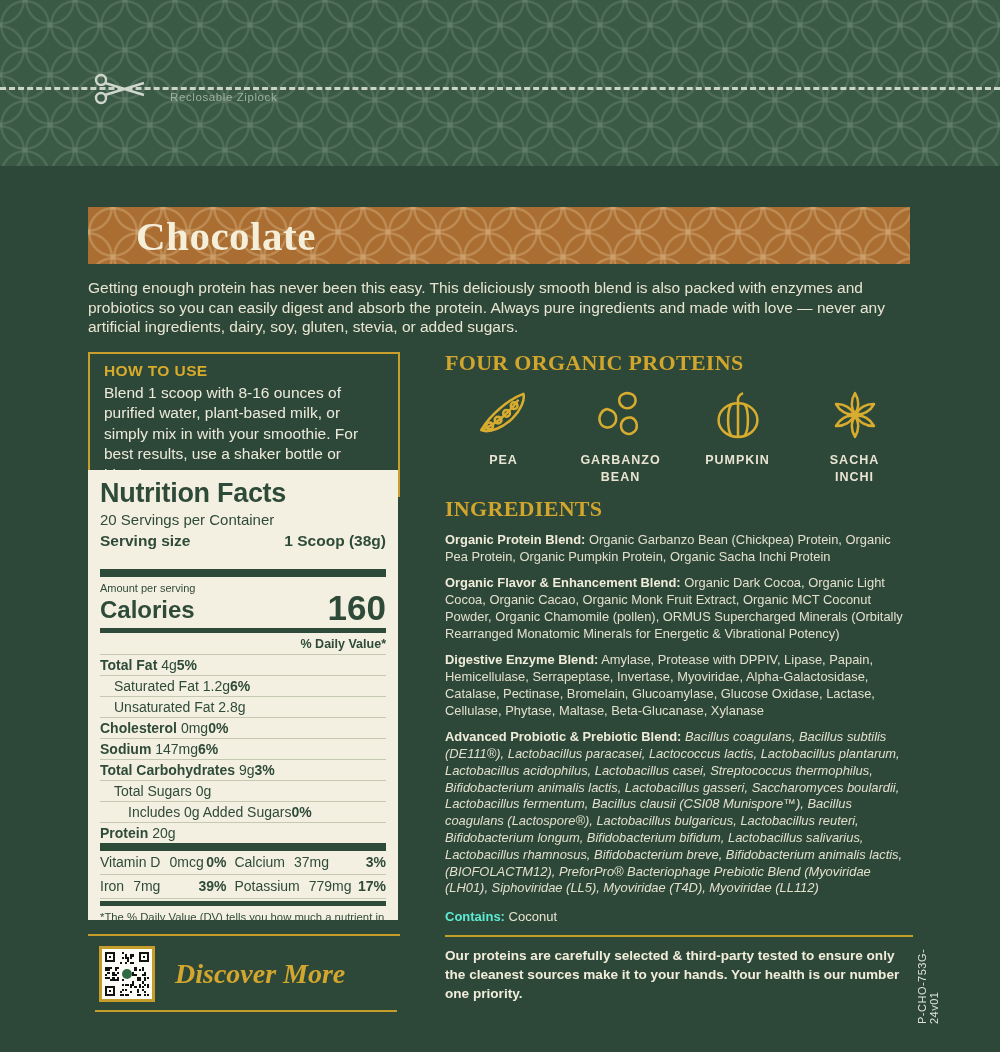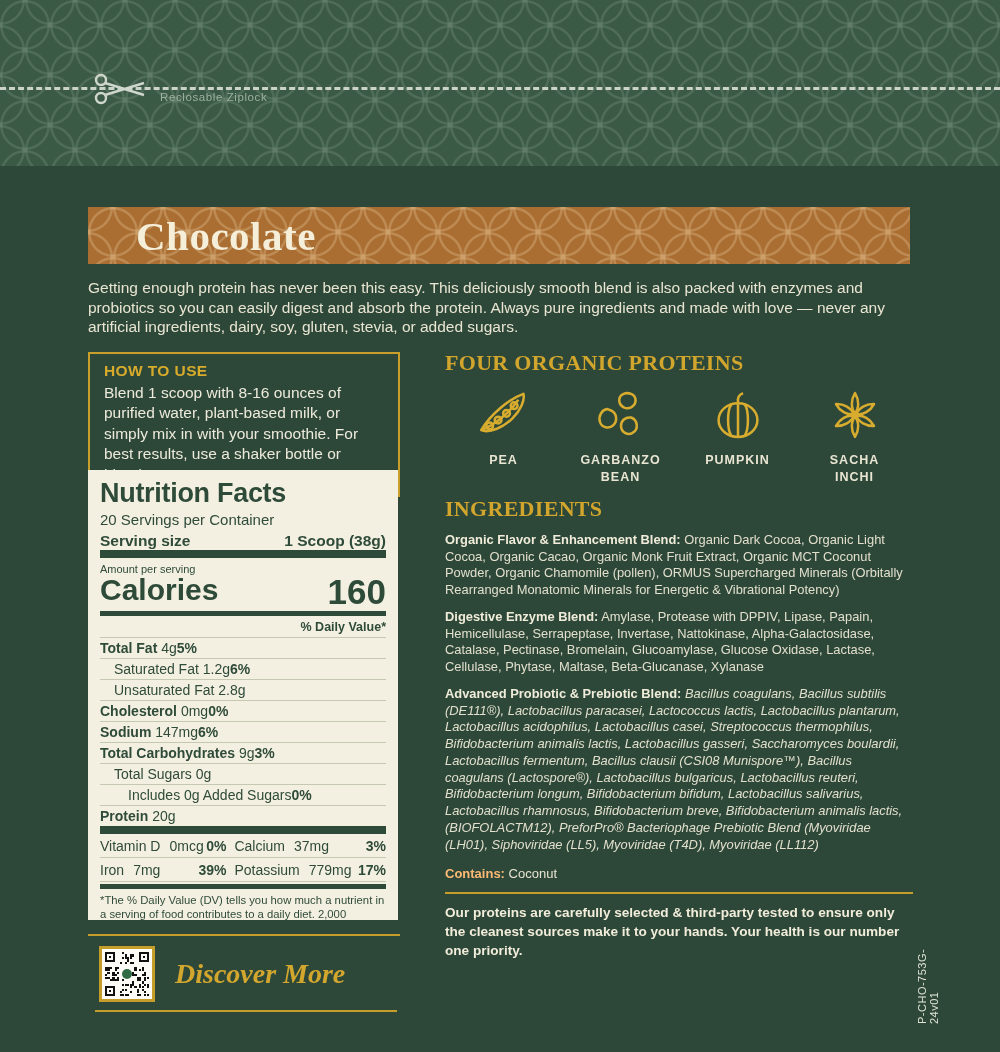--- a/index.html
+++ b/index.html
@@ -14,21 +14,21 @@
     background-color:#3a5a45;
     background-image:
       radial-gradient(circle, rgba(220,235,215,0) 22px, rgba(220,235,215,0.13) 23px, rgba(220,235,215,0.13) 24.5px, rgba(220,235,215,0) 25.5px),
       radial-gradient(circle, rgba(220,235,215,0) 22px, rgba(220,235,215,0.13) 23px, rgba(220,235,215,0.13) 24.5px, rgba(220,235,215,0) 25.5px);
     background-size:50px 50px;
     background-position:0 0, 25px 25px;
   }
   .top-band { position:absolute; top:0; left:0; width:1000px; height:166px; }
   .cutline { position:absolute; top:87px; left:0; width:1000px; border-top:3px dashed #ccd3c8; }
   .scissors { position:absolute; top:72px; left:92px; }
-  .ziplock-label { position:absolute; top:91px; left:160px; font-size:11.5px; letter-spacing:.6px; color:#9db1a1; }
+  .ziplock-label { position:absolute; top:91px; left:170px; font-size:11.5px; letter-spacing:.6px; color:#9db1a1; }
 
   .banner {
     position:absolute; top:207px; left:88px; width:822px; height:57px;
     background-color:#aa6e33;
     background-image:
       radial-gradient(circle, rgba(250,225,180,0) 22px, rgba(250,225,180,0.25) 23px, rgba(250,225,180,0.25) 24.5px, rgba(250,225,180,0) 25.5px),
       radial-gradient(circle, rgba(250,225,180,0) 22px, rgba(250,225,180,0.25) 23px, rgba(250,225,180,0.25) 24.5px, rgba(250,225,180,0) 25.5px);
     background-size:50px 50px; background-position:0 0, 25px 25px;
     display:flex; align-items:center;
   }
@@ -42,26 +42,26 @@
   .howto { position:absolute; top:352px; left:88px; width:312px; border:2px solid #c89f2b; padding:8px 14px 10px; }
   .howto-title { color:#d8ab2b; font-weight:bold; font-size:15.5px; letter-spacing:.4px; margin-bottom:3px; }
   .howto-body { color:#eeeadb; font-size:15.5px; line-height:1.32; }
 
   .nfacts {
     position:absolute; top:470px; left:88px; width:310px; height:450px;
     background:#f4f0e1; color:#2e4a39; padding:8px 12px 10px; overflow:hidden;
   }
   .nf-title { font-size:27px; font-weight:bold; letter-spacing:-.3px; }
   .nf-servings { font-size:15px; margin-top:2px; }
-  .nf-serving-row { display:flex; justify-content:space-between; font-weight:bold; font-size:15.5px; margin-top:4px; padding-bottom:0; }
+  .nf-serving-row { display:flex; justify-content:space-between; font-weight:bold; font-size:15.5px; margin-top:4px; padding-bottom:19px; }
   .bar-thick { height:8px; background:#2e4a39; }
   .bar-med { height:5px; background:#2e4a39; }
   .nf-amount { font-size:11px; margin-top:5px; }
   .nf-cal-row { display:flex; justify-content:space-between; align-items:flex-end; margin-top:-2px; padding-bottom:4px; }
-  .nf-cal-label { font-size:30px; font-weight:bold; }
+  .nf-cal-label { font-size:24px; font-weight:bold; }
   .nf-cal-value { font-size:35px; font-weight:bold; line-height:.9; }
   .nf-dv-header { text-align:right; font-weight:bold; font-size:12.5px; padding:4px 0 3px; border-bottom:1px solid #c5c9b2; }
   .nrow { display:flex; font-size:14px; padding:2px 0; border-bottom:1px solid #c5c9b2; }
   .nrow.last { border-bottom:none; }
   .nrow .b { font-weight:bold; }
   .i1 { padding-left:14px; } .i2 { padding-left:28px; }
   .ndv { font-weight:bold; }
   .vit-grid { display:grid; grid-template-columns:47% 53%; }
   .vcell { display:flex; font-size:14px; padding:3.5px 0; border-bottom:1px solid #c5c9b2; }
   .vcell .vname { } .vcell .vamt { margin-left:9px; } .vcell .vdv { margin-left:auto; font-weight:bold; padding-right:8px; }
@@ -85,21 +85,21 @@
   .sec-title { font-family:"Liberation Serif", serif; font-weight:bold; font-size:22px; color:#d2a52c; letter-spacing:.3px; }
   .protein-grid { display:flex; margin-top:12px; }
   .pcell { width:25%; text-align:center; }
   .pcell svg { display:block; margin:0 auto; }
   .plabel { margin-top:10px; font-size:12.5px; font-weight:bold; letter-spacing:1px; color:#e9e5d2; line-height:1.35; white-space:pre-line; }
   .ing-title { margin-top:10px; }
   .blend { font-size:12.9px; line-height:1.3; color:#e3dfcd; margin-top:10px; }
   .blend b { color:#f0ecd9; }
   .blend .it { font-style:italic; }
   .contains { font-size:13px; margin-top:12px; }
-  .contains b { color:#fdba74;margin-top:41px; }
+  .contains b { color:#5eead4;margin-top:41px; }
   .pkg-note { font-size:13px; margin-top:11px; }
   .r-rule { margin-top:11px; }
   .statement { font-size:13.6px; font-weight:bold; color:#f2edda; line-height:1.4; margin-top:9px; }
   .side-code {
     position:absolute; top:938px; left:916px; height:86px;
     writing-mode:vertical-rl; transform:rotate(180deg);
     font-size:11px; letter-spacing:.5px; color:#dfe3d5;
   }
 </style>
 </head>
@@ -358,22 +358,23 @@
           </g>
           <circle cx="32" cy="32" r="1.5"></circle>
         </svg></span>
         <div class="plabel">SACHA
 INCHI</div>
       </div>
     </div>
 
     <div class="sec-title ing-title">INGREDIENTS</div>
 
+    <p class="blend"><b>Organic Protein Blend:</b> <span>Organic Garbanzo Bean (Chickpea) Protein, Organic Pea Protein, Organic Pumpkin Protein, Organic Sacha Inchi Protein</span></p>
     <p class="blend"><b>Organic Flavor &amp; Enhancement Blend:</b> <span>Organic Dark Cocoa, Organic Light Cocoa, Organic Cacao, Organic Monk Fruit Extract, Organic MCT Coconut Powder, Organic Chamomile (pollen), ORMUS Supercharged Minerals (Orbitally Rearranged Monatomic Minerals for Energetic &amp; Vibrational Potency)</span></p>
-    <p class="blend"><b>Digestive Enzyme Blend:</b> <span>Amylase, Protease with DPPIV, Lipase, Papain, Hemicellulase, Serrapeptase, Invertase, Nattokinase, Alpha-Galactosidase, Catalase, Pectinase, Bromelain, Glucoamylase, Glucose Oxidase, Lactase, Cellulase, Phytase, Maltase, Beta-Glucanase, Xylanase</span></p>
+    <p class="blend"><b>Digestive Enzyme Blend:</b> <span>Amylase, Protease with DPPIV, Lipase, Papain, Hemicellulase, Serrapeptase, Invertase, Myoviridae, Alpha-Galactosidase, Catalase, Pectinase, Bromelain, Glucoamylase, Glucose Oxidase, Lactase, Cellulase, Phytase, Maltase, Beta-Glucanase, Xylanase</span></p>
     <p class="blend"><b>Advanced Probiotic &amp; Prebiotic Blend:</b> <span class="it">Bacillus coagulans, Bacillus subtilis (DE111®), Lactobacillus paracasei, Lactococcus lactis, Lactobacillus plantarum, Lactobacillus acidophilus, Lactobacillus casei, Streptococcus thermophilus, Bifidobacterium animalis lactis, Lactobacillus gasseri, Saccharomyces boulardii, Lactobacillus fermentum, Bacillus clausii (CSI08 Munispore™), Bacillus coagulans (Lactospore®), Lactobacillus bulgaricus, Lactobacillus reuteri, Bifidobacterium longum, Bifidobacterium bifidum, Lactobacillus salivarius, Lactobacillus rhamnosus, Bifidobacterium breve, Bifidobacterium animalis lactis, (BIOFOLACTM12), PreforPro® Bacteriophage Prebiotic Blend (Myoviridae (LH01), Siphoviridae (LL5), Myoviridae (T4D), Myoviridae (LL112)</span></p>
 
     <p class="contains"><b>Contains:</b> <span>Coconut</span></p>
 
     <div class="rule-gold r-rule"></div>
     <p class="statement">Our proteins are carefully selected &amp; third-party tested to ensure only the cleanest sources make it to your hands. Your health is our number one priority.</p>
 
   </div>
 
   <div class="side-code">P-CHO-753G-24v01</div>

